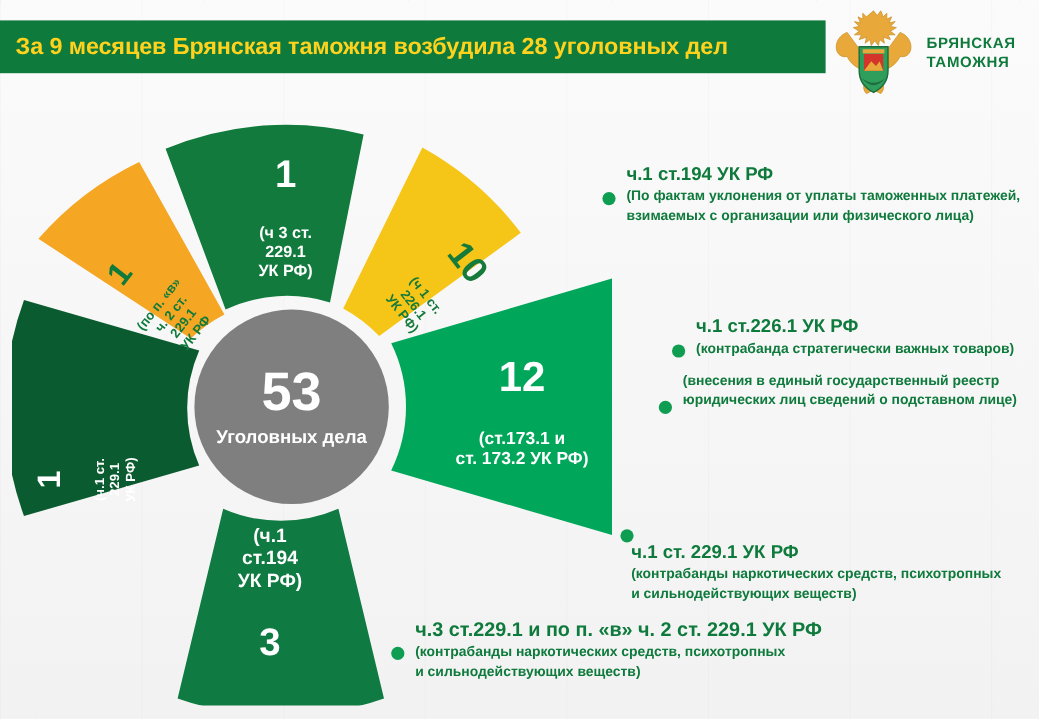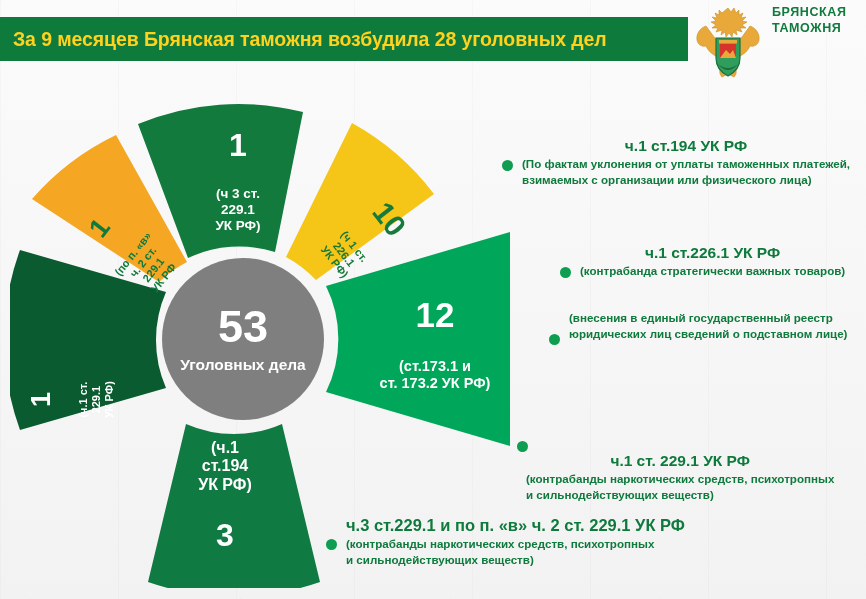--- a/index.html
+++ b/index.html
@@ -32,21 +32,21 @@
     font-weight: bold;
     padding-left: 13px;
     letter-spacing: -0.1px;
     white-space: nowrap;
   }
 
   
   .logo {
     position: absolute; right: 8px; top: 4px;
     width: 168px; height: 80px;
-    display: flex; gap: 6px;
+    display: flex; align-items: center; gap: 6px;
   }
   .logo-emblem { width: 76px; height: 78px; flex: none; }
   .logo-text {
     color: #0e7a3c; font-weight: bold; font-size: 12.5px;
     line-height: 1.28; letter-spacing: 0.6px;
   }
 
   
   .wheel {
     position: absolute; left: 10px; top: 78px;
@@ -122,30 +122,30 @@
 
   
   .legend-item { position: absolute; display: flex; align-items: flex-start; }
   .bullet {
     width: 11px; height: 11px; border-radius: 50%;
     background: #0f9d52; flex: none;
   }
   .legend-body { margin-left: 9px; }
   .legend-title {
     color: #0e7a3c; font-weight: bold; font-size: 15.5px;
-    line-height: 1.1; margin-bottom: 2px; text-align: center;
+    line-height: 1.1; margin-bottom: 2px;
   }
   .legend-desc {
     color: #0e7a3c; font-weight: bold; font-size: 11.6px;
     line-height: 1.35; white-space: pre-line;
   }
 
   .li-1 { left: 502px; top: 137px; }
   .li-1 .bullet { margin-top: 23px; }
-  .li-2 { left: 560px; top: 244px; }
+  .li-2 { left: 560px; top: 264px; }
   .li-2 .bullet { margin-top: 23px; }
   .li-3 { left: 549px; top: 310px; }
   .li-3 .bullet { margin-top: 24px; }
   .li-3 .legend-title { font-size: 16.5px; }
   .li-4 { left: 517px; top: 418px; flex-direction: column; }
   .li-4 .bullet { margin-top: 23px; }
   .li-5 { left: 326px; top: 516px; }
   .li-5 .bullet { margin-top: 23px; }
   .li-5 .legend-title { font-size: 16.5px; }
 </style>

